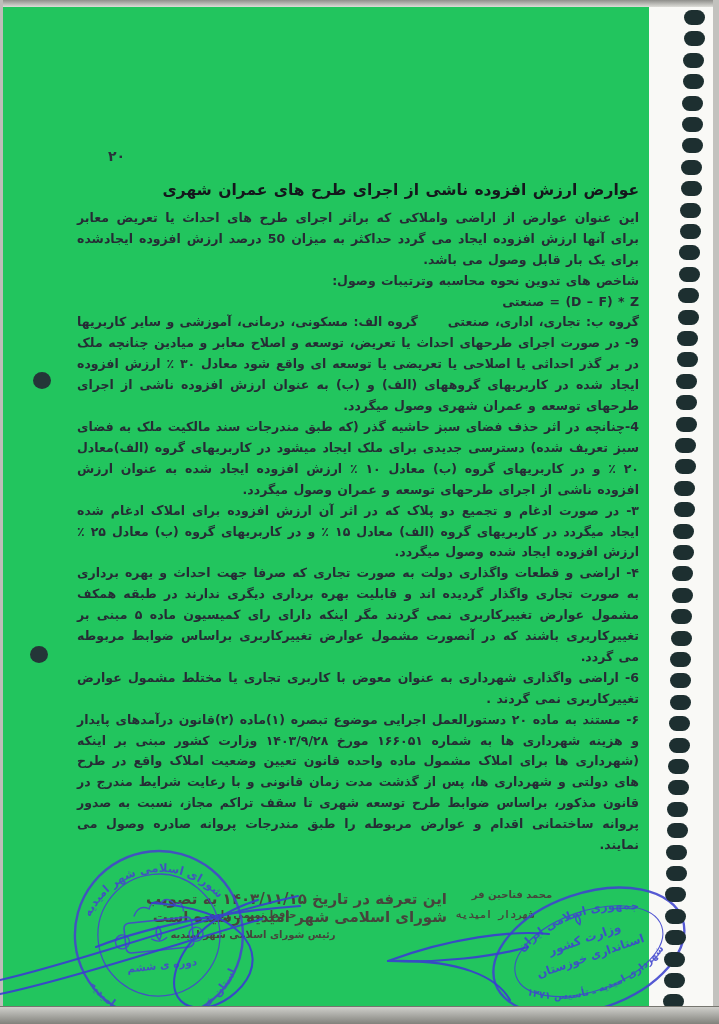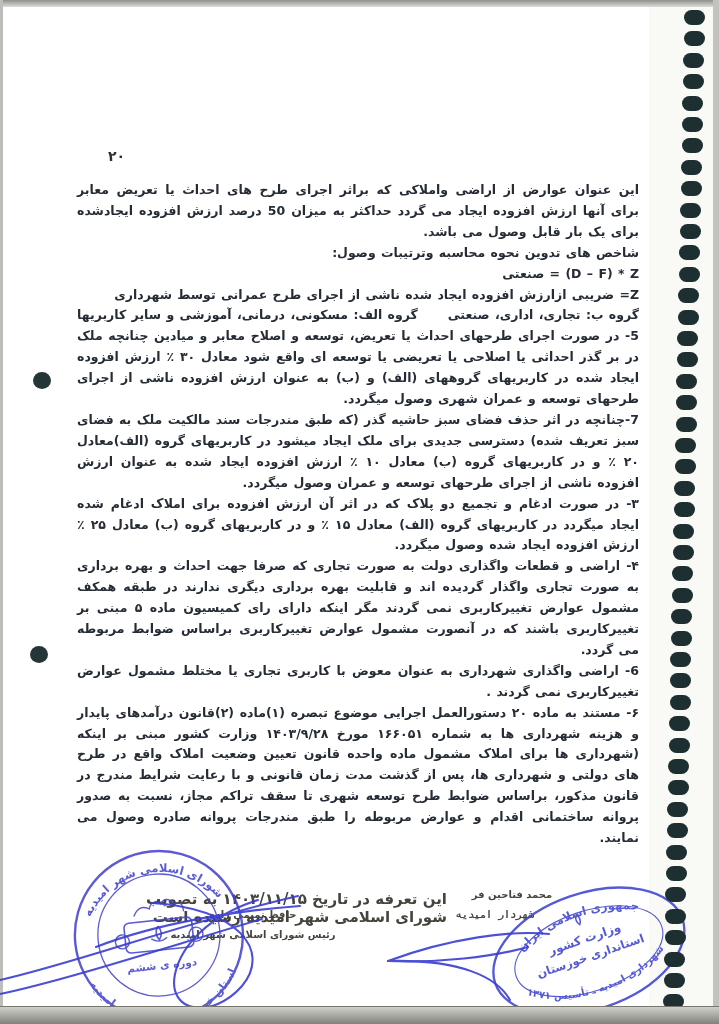--- a/index.html
+++ b/index.html
@@ -1,21 +1,21 @@
 <!DOCTYPE html>
 <html lang="fa"><head>
 <meta charset="utf-8">
 <style>
   * { margin:0; padding:0; box-sizing:border-box; }
   html,body { width:719px; height:1024px; overflow:hidden; }
   body { font-family:"DejaVu Sans", sans-serif; background:#9a9a96; }
 
   .page {
     position:relative; width:719px; height:1024px;
-    background:#ffffff;
+    background:#22c55e;
   }
   
   .edge-top   { position:absolute; left:0; top:0; width:719px; height:7px;
                 background:linear-gradient(#8f8f8b,#dddDD8); }
   .edge-bottom{ position:absolute; left:0; top:1006px; width:719px; height:18px;
                 background:linear-gradient(#cfcfcb,#82827c); border-top:1px solid #76766f; }
   .edge-left  { position:absolute; left:0; top:0; width:3px; height:1024px; background:#bdbdb9; }
   .edge-right { position:absolute; left:713px; top:0; width:6px; height:1024px; background:#c2c2be; }
   .binding-margin { position:absolute; left:649px; top:7px; width:64px; height:999px; background:#f9f9f6; }
 
@@ -56,32 +56,32 @@
   <div class="edge-top"></div>
   <div class="edge-left"></div>
   <div class="edge-right"></div>
 
   <div class="page-number">۲۰</div>
 
   <div class="hole" style="left:33px; top:372px;"></div>
   <div class="hole" style="left:30px; top:646px;"></div>
 
   <div class="content">
+    <div class="doc-title">عوارض ارزش افزوده ناشی از اجرای طرح های عمران شهری</div>
     <p class="para">این عنوان عوارض از اراضی واملاکی که براثر اجرای طرح های احداث یا تعریض معابر برای آنها ارزش افزوده ایجاد می گردد حداکثر به میزان 50 درصد ارزش افزوده ایجادشده برای یک بار قابل وصول می باشد.</p>
     <p>شاخص های تدوین نحوه محاسبه وترتیبات وصول:</p>
     <div class="row">
       <span dir="ltr">صنعتی = (D – F) * Z</span>
     </div>
-    <p>Z= ضریبی ازارزش افزوده ایجاد شده ناشی از اجرای طرح عمرانی توسط شهرداری</p>
     <div class="row">
       <span>گروه ب: تجاری، اداری، صنعتی</span>
       <span>گروه الف: مسکونی، درمانی، آموزشی و سایر کاربریها</span>
     </div>
-    <p class="para">5- در صورت اجرای طرحهای احداث یا تعریض، توسعه و اصلاح معابر و میادین چنانچه ملک در بر گذر احداثی یا اصلاحی یا تعریضی یا توسعه ای واقع شود معادل ۳۰ ٪ ارزش افزوده ایجاد شده در کاربریهای گروههای (الف) و (ب) به عنوان ارزش افزوده ناشی از اجرای طرحهای توسعه و عمران شهری وصول میگردد.</p>
-    <p class="para">7-چنانچه در اثر حذف فضای سبز حاشیه گذر (که طبق مندرجات سند مالکیت ملک به فضای سبز تعریف شده) دسترسی جدیدی برای ملک ایجاد میشود در کاربریهای گروه (الف)معادل ۲۰ ٪ و در کاربریهای گروه (ب) معادل ۱۰ ٪ ارزش افزوده ایجاد شده به عنوان ارزش افزوده ناشی از اجرای طرحهای توسعه و عمران وصول میگردد.</p>
+    <p class="para">9- در صورت اجرای طرحهای احداث یا تعریض، توسعه و اصلاح معابر و میادین چنانچه ملک در بر گذر احداثی یا اصلاحی یا تعریضی یا توسعه ای واقع شود معادل ۳۰ ٪ ارزش افزوده ایجاد شده در کاربریهای گروههای (الف) و (ب) به عنوان ارزش افزوده ناشی از اجرای طرحهای توسعه و عمران شهری وصول میگردد.</p>
+    <p class="para">4-چنانچه در اثر حذف فضای سبز حاشیه گذر (که طبق مندرجات سند مالکیت ملک به فضای سبز تعریف شده) دسترسی جدیدی برای ملک ایجاد میشود در کاربریهای گروه (الف)معادل ۲۰ ٪ و در کاربریهای گروه (ب) معادل ۱۰ ٪ ارزش افزوده ایجاد شده به عنوان ارزش افزوده ناشی از اجرای طرحهای توسعه و عمران وصول میگردد.</p>
     <p class="para">۳- در صورت ادغام و تجمیع دو پلاک که در اثر آن ارزش افزوده برای املاک ادغام شده ایجاد میگردد در کاربریهای گروه (الف) معادل ۱۵ ٪ و در کاربریهای گروه (ب) معادل ۲۵ ٪ ارزش افزوده ایجاد شده وصول میگردد.</p>
     <p class="para">۴- اراضی و قطعات واگذاری دولت به صورت تجاری که صرفا جهت احداث و بهره برداری به صورت تجاری واگذار گردیده اند و قابلیت بهره برداری دیگری ندارند در طبقه همکف مشمول عوارض تغییرکاربری نمی گردند مگر اینکه دارای رای کمیسیون ماده ۵ مبنی بر تغییرکاربری باشند که در آنصورت مشمول عوارض تغییرکاربری براساس ضوابط مربوطه می گردد.</p>
     <p class="para">6- اراضی واگذاری شهرداری به عنوان معوض با کاربری تجاری یا مختلط مشمول عوارض تغییرکاربری نمی گردند .</p>
     <p class="para">۶- مستند به ماده ۲۰ دستورالعمل اجرایی موضوع تبصره (۱)ماده (۲)قانون درآمدهای پایدار و هزینه شهرداری ها به شماره ۱۶۶۰۵۱ مورخ ۱۴۰۳/۹/۲۸ وزارت کشور مبنی بر اینکه (شهرداری ها برای املاک مشمول ماده واحده قانون تعیین وضعیت املاک واقع در طرح های دولتی و شهرداری ها، پس از گذشت مدت زمان قانونی و با رعایت شرایط مندرج در قانون مذکور، براساس ضوابط طرح توسعه شهری تا سقف تراکم مجاز، نسبت به صدور پروانه ساختمانی اقدام و عوارض مربوطه را طبق مندرجات پروانه صادره وصول می نمایند.</p>
   </div>
 
   <div class="signoff-text note" style="left:112px; top:890px; width:335px;">این تعرفه در تاریخ ۱۴۰۳/۱۱/۱۵ به تصویب شورای اسلامی شهر امیدیه رسیده است</div>
   <div class="signoff-text name" style="left:168px; top:909px; width:170px; text-align:center;">حافظ تمیمی زاده</div>
   <div class="signoff-text role" style="left:148px; top:929px; width:210px; text-align:center;">رئیس شورای اسلامی شهر امیدیه</div>
   <div class="signoff-text name" style="left:452px; top:889px; width:120px; text-align:center;">محمد فتاحین فر</div>

